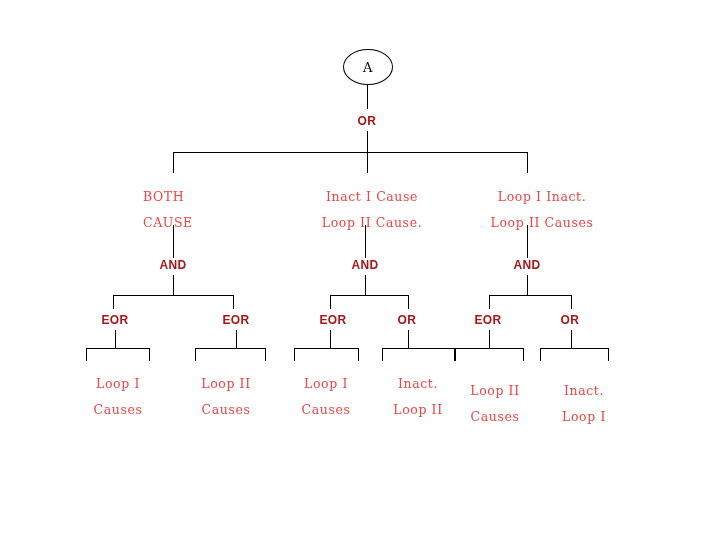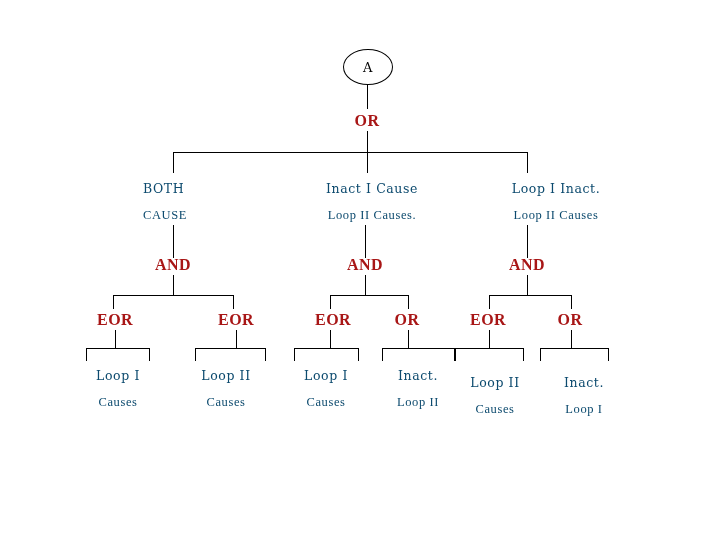--- a/index.html
+++ b/index.html
@@ -23,46 +23,47 @@
   }
   .vline {
     position: absolute;
     width: 0;
     border-left: 1px solid #000000;
   }
   
   .gate {
     position: absolute;
     color: #A81616;
-    font-family: Liberation Serif, serif;
+    font-family: Liberation Sans, sans-serif;
     font-weight: bold;
-    font-size: 16px;
+    font-size: 12px;
     letter-spacing: 0.4px;
     text-align: center;
     white-space: nowrap;
     transform: translateX(-50%);
     line-height: 14px;
   }
   
   .event {
     position: absolute;
-    color: #0c4a6e;
+    color: #ef4444;
     font-family: "DejaVu Serif", "Liberation Serif", serif;
     font-size: 12.5px;
     text-align: center;
     white-space: nowrap;
     transform: translateX(-50%);
     line-height: 26px;
     letter-spacing: 0.6px;
+    margin-top: 8px;
   }
   .event.left-al {
     text-align: left;
     transform: none;
   }
-  .event .l2 { display: block; font-family: Liberation Serif, serif; }
+  .event .l2 { display: block; }
   
   .ellipse {
     position: absolute;
     border: 1px solid #000000;
     border-radius: 50%;
     background: #ffffff;
     box-sizing: border-box;
   }
   .ellipse-label {
     position: absolute;
@@ -94,24 +95,24 @@
   <div class="vline" style="left:367px; top:152px; height:21px;"></div>
   <div class="vline" style="left:527px; top:152px; height:21px;"></div>
 
   <div class="event left-al" style="left:143px; top:176px;">
     <span>BOTH</span>
     <span class="l2">CAUSE</span>
   </div>
 
   <div class="event" style="left:372px; top:176px;">
     <span>Inact I Cause</span>
-    <span class="l2">Loop II Causes.</span>
-  </div>
-
-  <div class="event" style="left:556px; top:176px;">
+    <span class="l2">Loop II Cause.</span>
+  </div>
+
+  <div class="event" style="left:542px; top:176px;">
     <span>Loop I Inact.</span>
     <span class="l2">Loop II Causes</span>
   </div>
 
   <div class="vline" style="left:173px; top:225px; height:33px;"></div>
   <div class="vline" style="left:365px; top:225px; height:33px;"></div>
   <div class="vline" style="left:527px; top:225px; height:33px;"></div>
 
   <div class="gate" style="left:173px; top:258px;">AND</div>
   <div class="gate" style="left:365px; top:258px;">AND</div>

